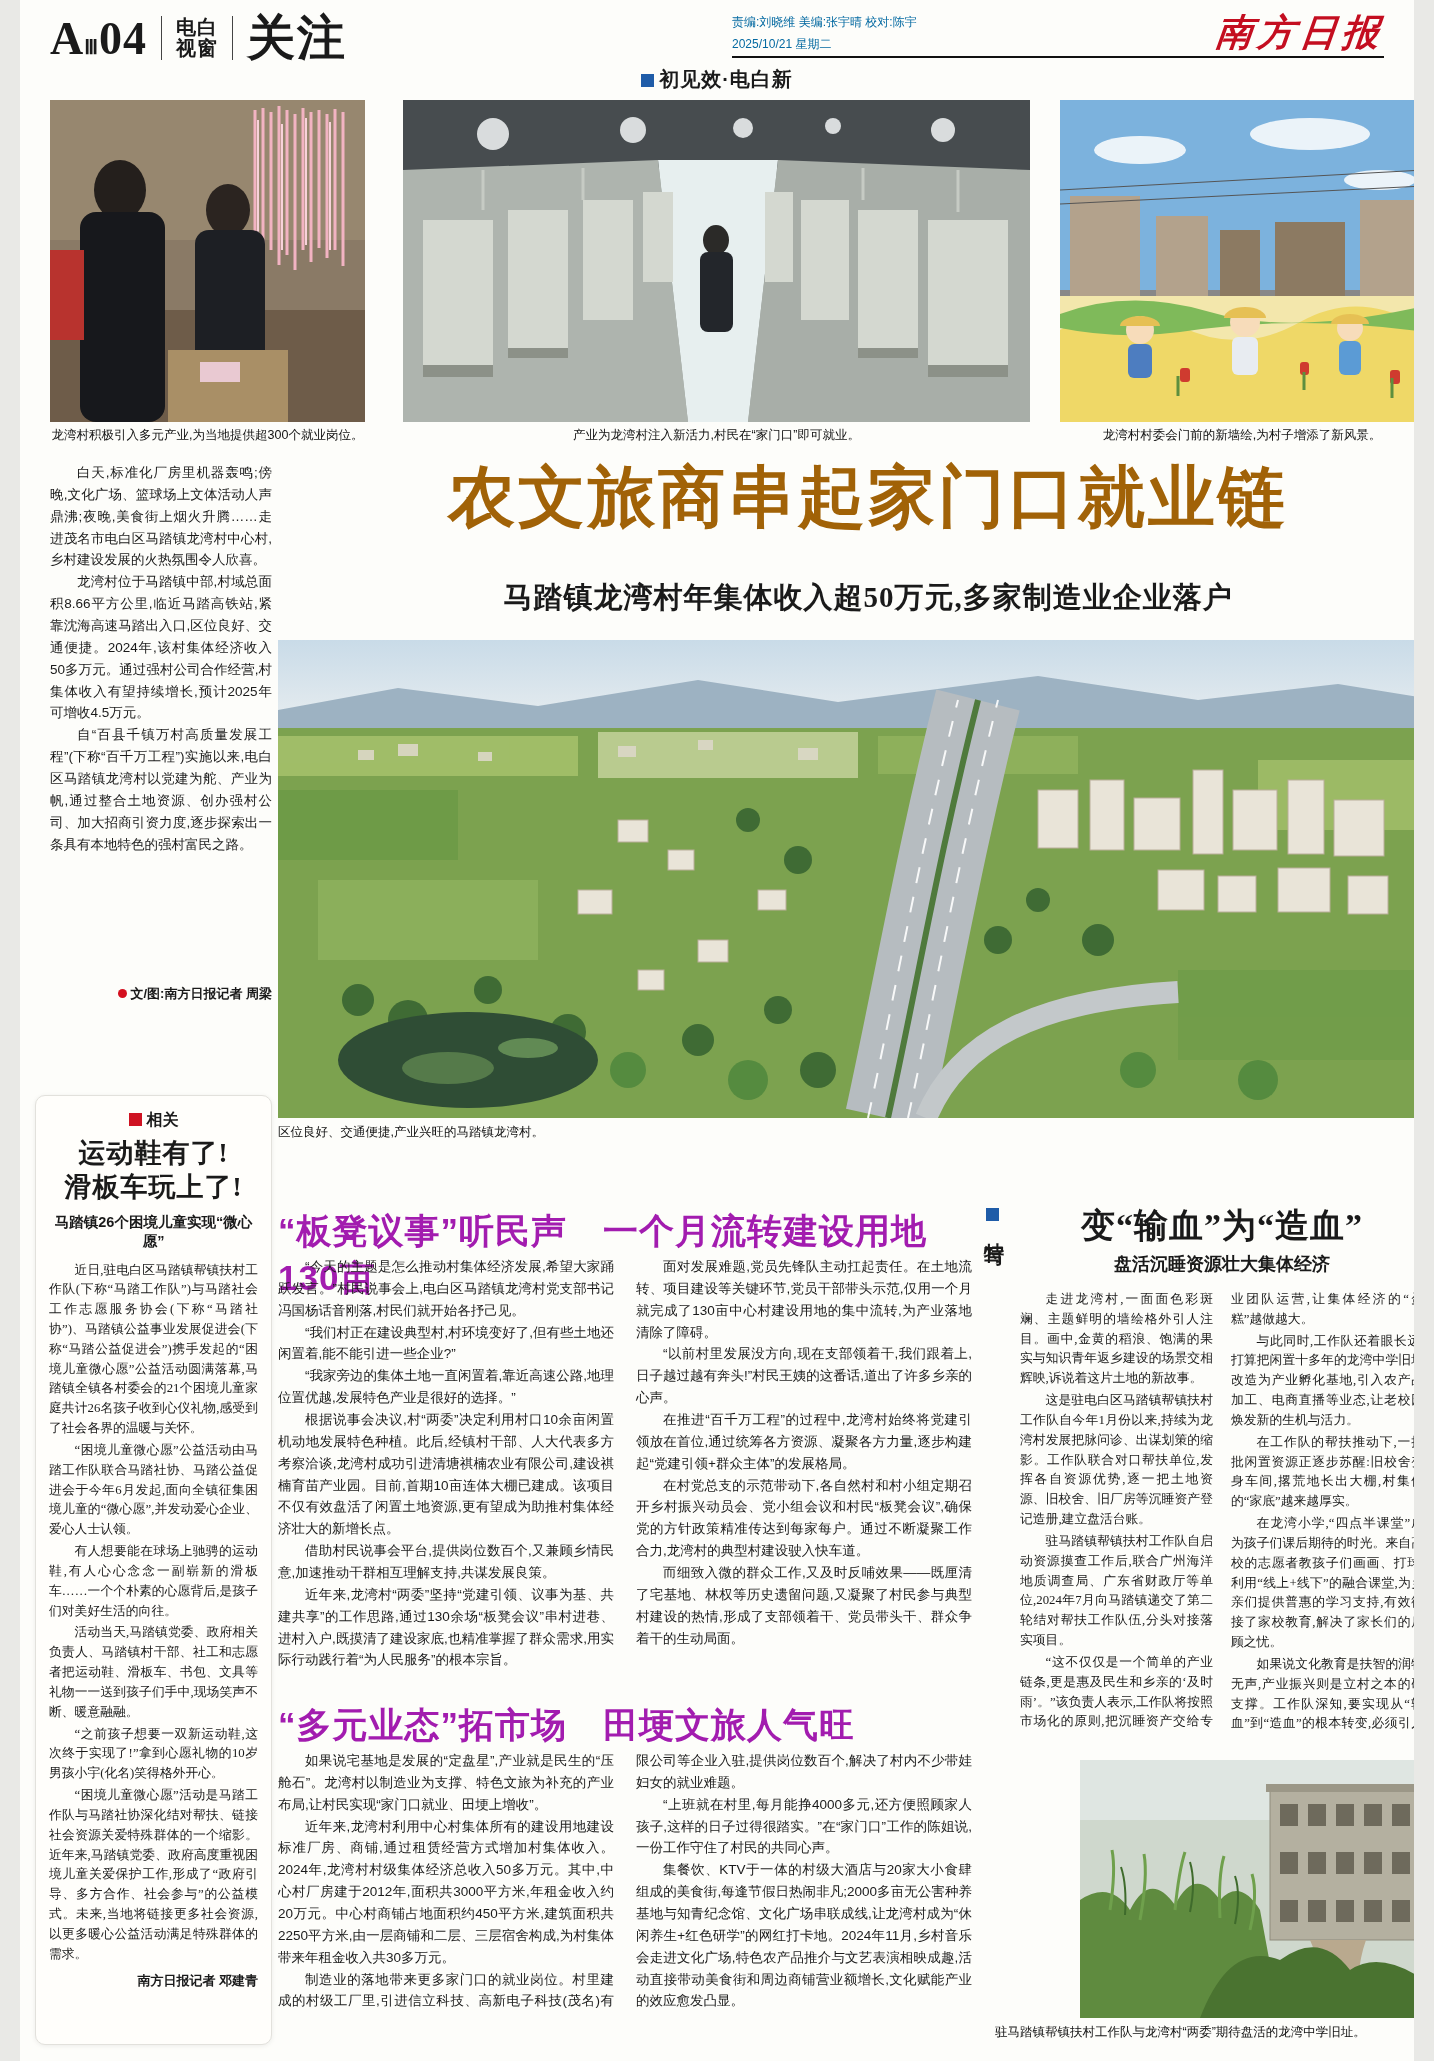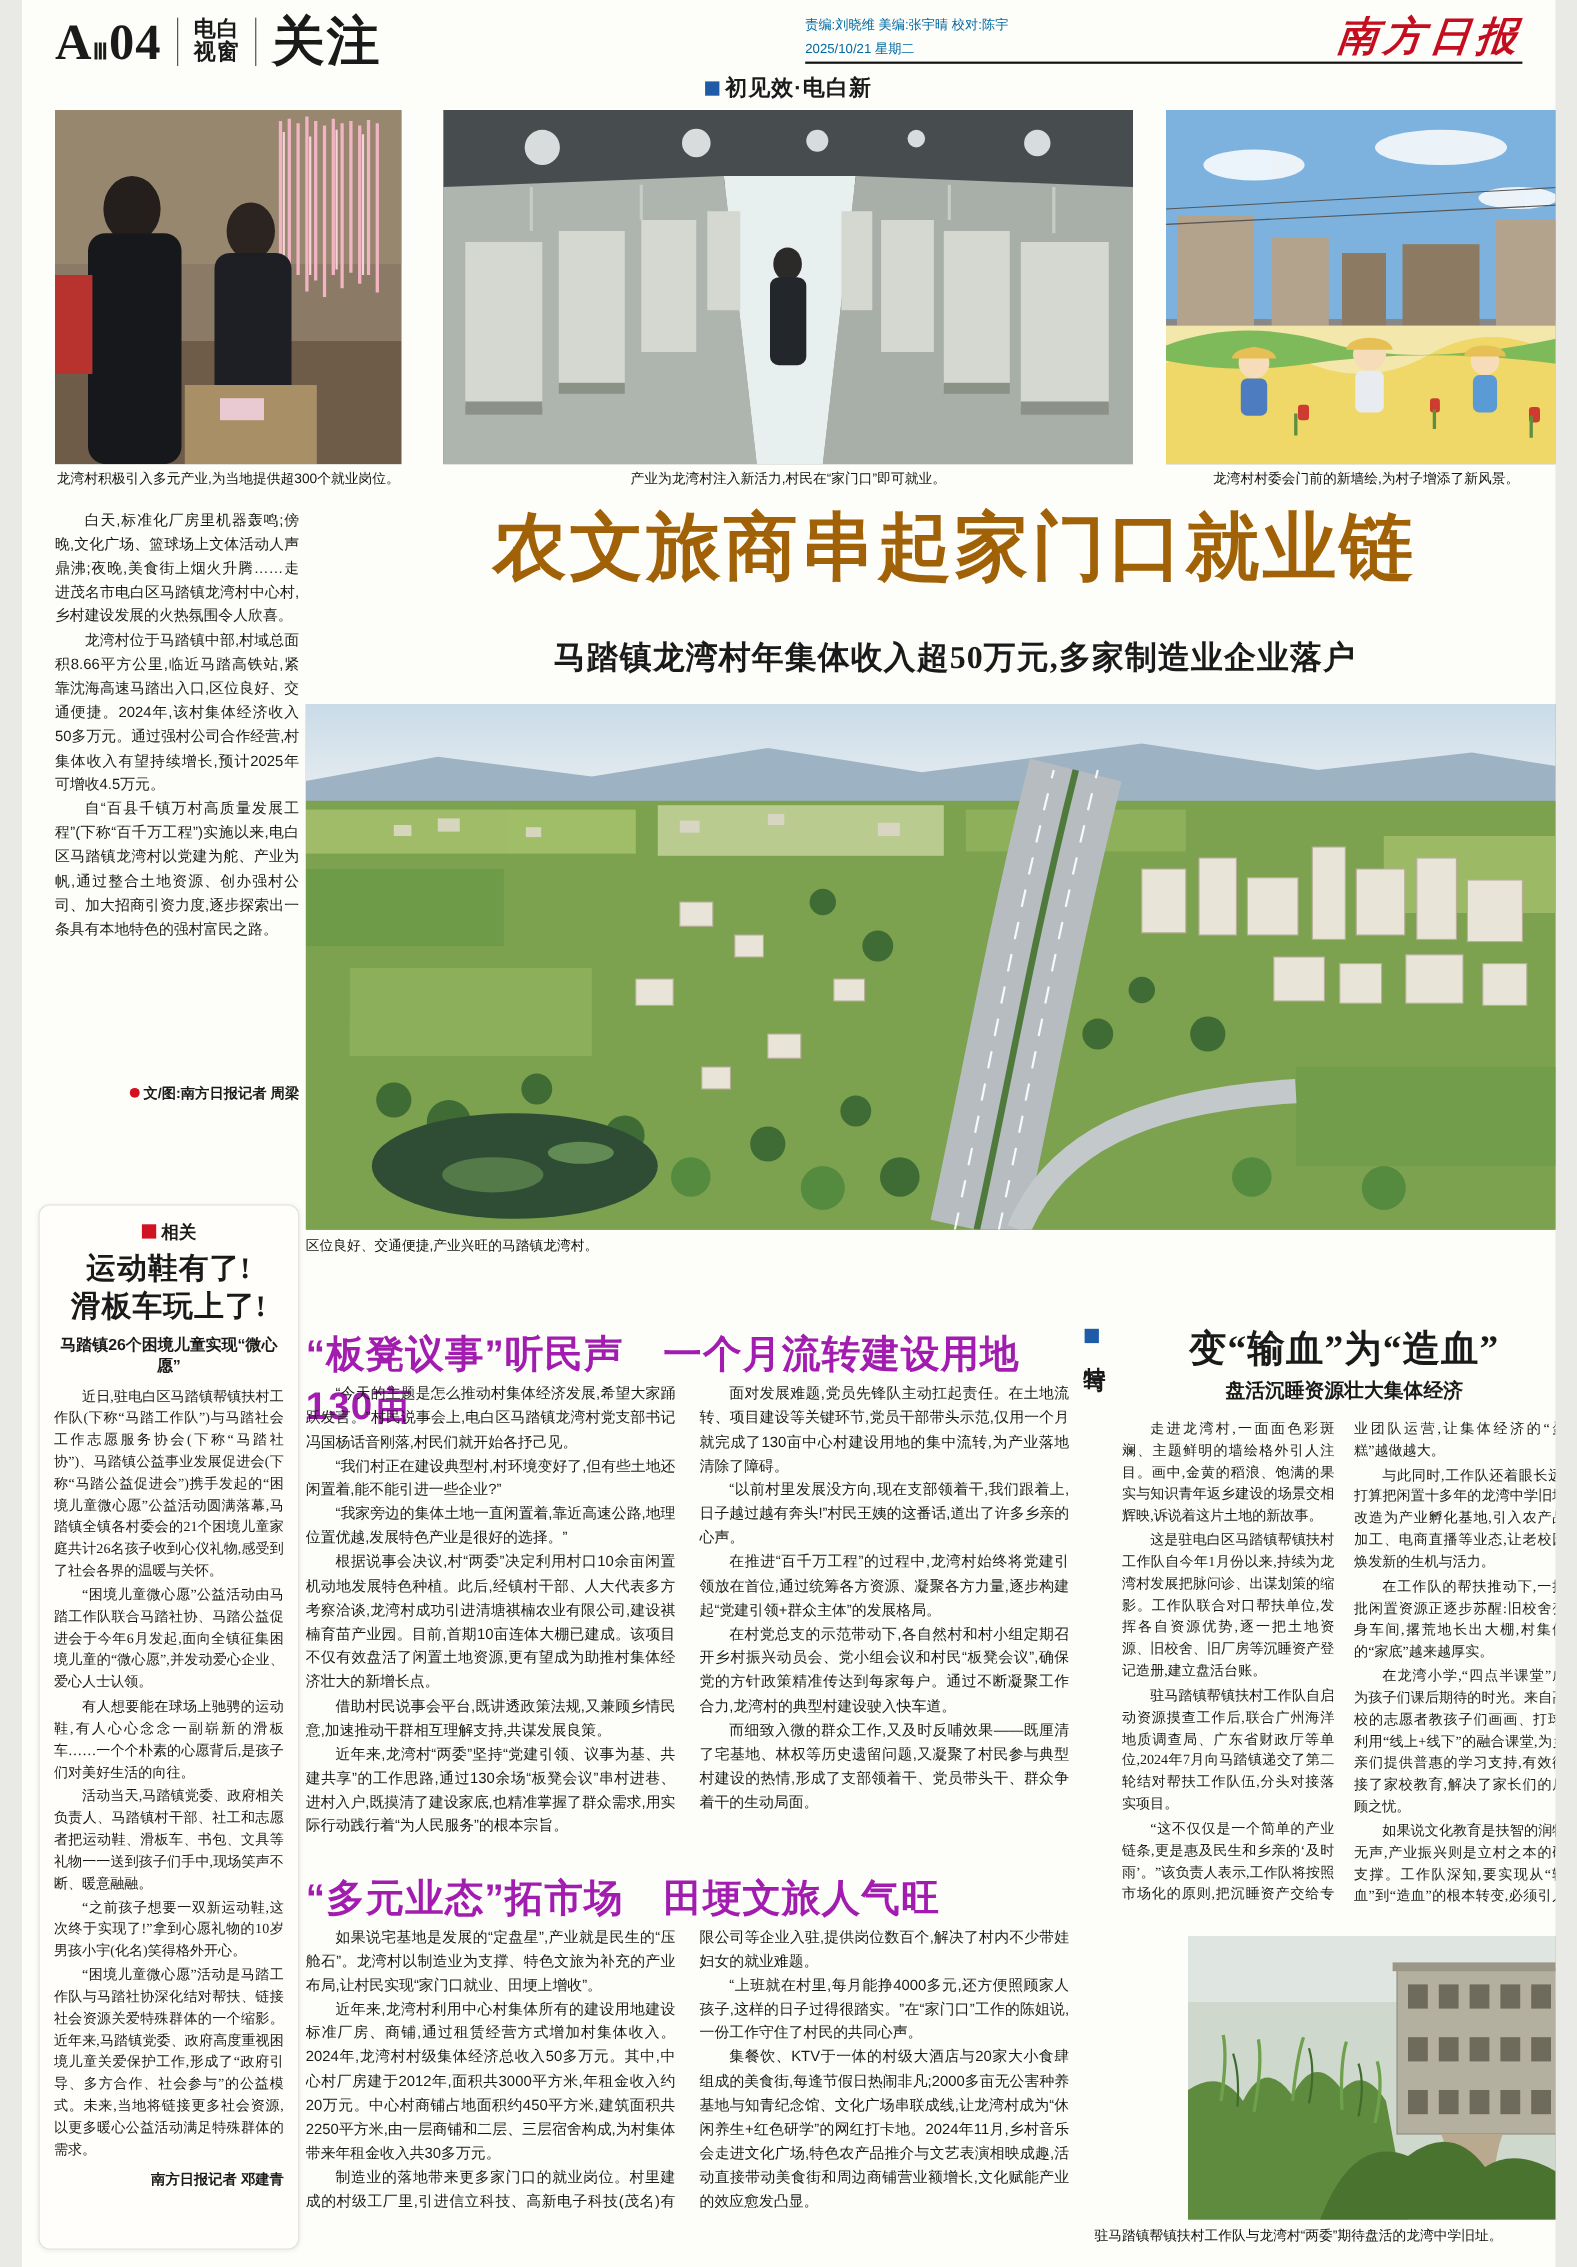--- a/index.html
+++ b/index.html
@@ -319,21 +319,21 @@
       </div>
     <div class="byline">南方日报记者  邓建青</div>
   </div>
 
   <div class="abs sec-h" style="top:1208px;">“板凳议事”听民声　一个月流转建设用地130亩</div>
   <div class="abs bodytext cols2" style="top:1256px;height:434px;">
       <p>“今天的主题是怎么推动村集体经济发展,希望大家踊跃发言。”村民说事会上,电白区马踏镇龙湾村党支部书记冯国杨话音刚落,村民们就开始各抒己见。</p>
       <p>“我们村正在建设典型村,村环境变好了,但有些土地还闲置着,能不能引进一些企业?”</p>
       <p>“我家旁边的集体土地一直闲置着,靠近高速公路,地理位置优越,发展特色产业是很好的选择。”</p>
       <p>根据说事会决议,村“两委”决定利用村口10余亩闲置机动地发展特色种植。此后,经镇村干部、人大代表多方考察洽谈,龙湾村成功引进清塘祺楠农业有限公司,建设祺楠育苗产业园。目前,首期10亩连体大棚已建成。该项目不仅有效盘活了闲置土地资源,更有望成为助推村集体经济壮大的新增长点。</p>
-      <p>借助村民说事会平台,既讲透政策法规,又兼顾乡情民意,加速推动干群相互理解支持,共谋发展良策。</p>
+      <p>借助村民说事会平台,提供岗位数百个,又兼顾乡情民意,加速推动干群相互理解支持,共谋发展良策。</p>
       <p>近年来,龙湾村“两委”坚持“党建引领、议事为基、共建共享”的工作思路,通过130余场“板凳会议”串村进巷、进村入户,既摸清了建设家底,也精准掌握了群众需求,用实际行动践行着“为人民服务”的根本宗旨。</p>
       <p>面对发展难题,党员先锋队主动扛起责任。在土地流转、项目建设等关键环节,党员干部带头示范,仅用一个月就完成了130亩中心村建设用地的集中流转,为产业落地清除了障碍。</p>
       <p>“以前村里发展没方向,现在支部领着干,我们跟着上,日子越过越有奔头!”村民王姨的这番话,道出了许多乡亲的心声。</p>
       <p>在推进“百千万工程”的过程中,龙湾村始终将党建引领放在首位,通过统筹各方资源、凝聚各方力量,逐步构建起“党建引领+群众主体”的发展格局。</p>
       <p>在村党总支的示范带动下,各自然村和村小组定期召开乡村振兴动员会、党小组会议和村民“板凳会议”,确保党的方针政策精准传达到每家每户。通过不断凝聚工作合力,龙湾村的典型村建设驶入快车道。</p>
       <p>而细致入微的群众工作,又及时反哺效果——既厘清了宅基地、林权等历史遗留问题,又凝聚了村民参与典型村建设的热情,形成了支部领着干、党员带头干、群众争着干的生动局面。</p>
     </div>
 
   <div class="abs sec-h" style="top:1702px;">“多元业态”拓市场　田埂文旅人气旺</div>
   <div class="abs bodytext cols2" style="top:1750px;height:296px;">

